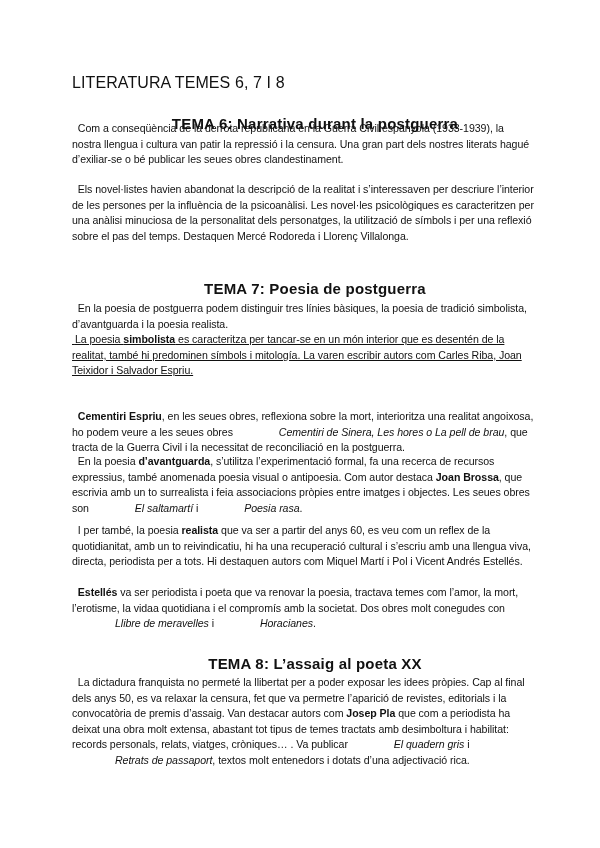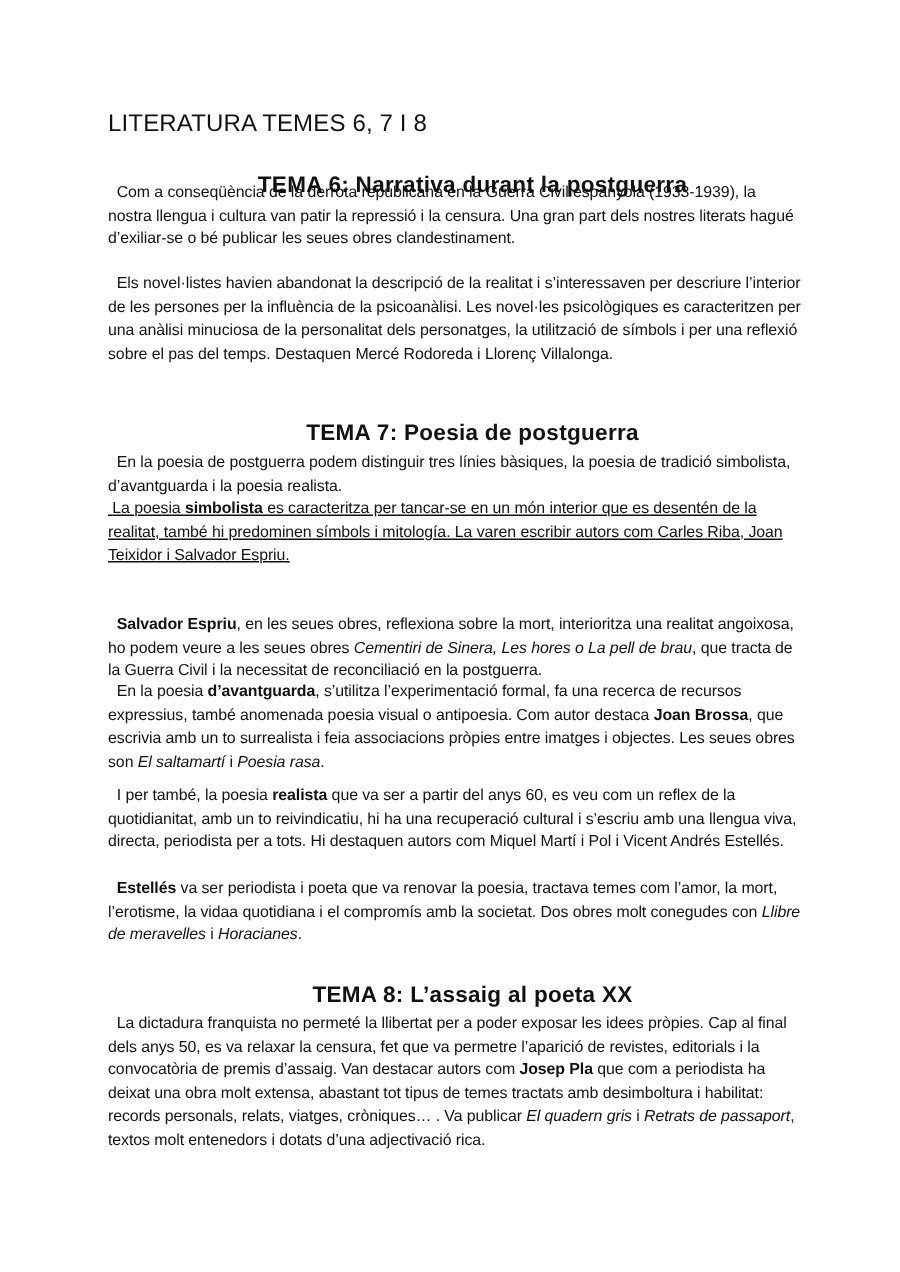--- a/index.html
+++ b/index.html
@@ -45,38 +45,38 @@
       left: 0;
       width: 462px;
       margin: 0;
       font-size: 10.6px;
       line-height: 15.6px;
       letter-spacing: -0.05px;
     }
     .indent::before { content: "\00a0\00a0"; }
     .indent1::before { content: "\00a0"; }
     b { font-weight: bold; }
-    i { font-style: italic; }
+    i { font-style: italic; margin-left: 43px; }
   </style>
 </head>
 <body>
 
 <div class="page">
 
   <div class="header-line">LITERATURA TEMES 6, 7 I 8</div>
 
   <h2 style="top:101px;">TEMA 6: Narrativa durant la postguerra</h2>
   <p class="indent" style="top:121px;">Com a conseqüència de la derrota republicana en la Guerra Civil espanyola (1933-1939), la nostra llengua i cultura van patir la repressió i la censura. Una gran part dels nostres literats hagué d’exiliar-se o bé publicar les seues obres clandestinament.</p>
   <p class="indent" style="top:182px;">Els novel·listes havien abandonat la descripció de la realitat i s’interessaven per descriure l’interior de les persones per la influència de la psicoanàlisi. Les novel·les psicològiques es caracteritzen per una anàlisi minuciosa de la personalitat dels personatges, la utilització de símbols i per una reflexió sobre el pas del temps. Destaquen Mercé Rodoreda i Llorenç Villalonga.</p>
 
   <h2 style="top:266px;">TEMA 7: Poesia de postguerra</h2>
   <p class="indent" style="top:301px;">En la poesia de postguerra podem distinguir tres línies bàsiques, la poesia de tradició simbolista, d’avantguarda i la poesia realista.</p>
   <p class="indent1" style="top:332px;text-decoration:underline;"><span>La poesia </span><b>simbolista</b><span> es caracteritza per tancar-se en un món interior que es desentén de la realitat, també hi predominen símbols i mitología. La varen escribir autors com Carles Riba, Joan Teixidor i Salvador Espriu.</span></p>
 
-  <p class="indent" style="top:409px;"><b>Salvador Espriu</b><span>, en les seues obres, reflexiona sobre la mort, interioritza una realitat angoixosa, ho podem veure a les seues obres </span><i>Cementiri de Sinera, Les hores o La pell de brau</i><span>, que tracta de la Guerra Civil i la necessitat de reconciliació en la postguerra.</span></p>
+  <p class="indent" style="top:409px;"><b>Cementiri Espriu</b><span>, en les seues obres, reflexiona sobre la mort, interioritza una realitat angoixosa, ho podem veure a les seues obres </span><i>Cementiri de Sinera, Les hores o La pell de brau</i><span>, que tracta de la Guerra Civil i la necessitat de reconciliació en la postguerra.</span></p>
 
   <p class="indent" style="top:454px;"><span>En la poesia </span><b>d’avantguarda</b><span>, s’utilitza l’experimentació formal, fa una recerca de recursos expressius, també anomenada poesia visual o antipoesia. Com autor destaca </span><b>Joan Brossa</b><span>, que escrivia amb un to surrealista i feia associacions pròpies entre imatges i objectes. Les seues obres son </span><i>El saltamartí</i><span> i </span><i>Poesia rasa</i><span>.</span></p>
 
   <p class="indent" style="top:523px;"><span>I per també, la poesia </span><b>realista</b><span> que va ser a partir del anys 60, es veu com un reflex de la quotidianitat, amb un to reivindicatiu, hi ha una recuperació cultural i s’escriu amb una llengua viva, directa, periodista per a tots. Hi destaquen autors com Miquel Martí i Pol i Vicent Andrés Estellés.</span></p>
 
   <p class="indent" style="top:585px;"><b>Estellés</b><span> va ser periodista i poeta que va renovar la poesia, tractava temes com l’amor, la mort, l’erotisme, la vidaa quotidiana i el compromís amb la societat. Dos obres molt conegudes con </span><i>Llibre de meravelles</i><span> i </span><i>Horacianes</i><span>.</span></p>
 
   <h2 style="top:641px;">TEMA 8: L’assaig al poeta XX</h2>
   <p class="indent" style="top:675px;"><span>La dictadura franquista no permeté la llibertat per a poder exposar les idees pròpies. Cap al final dels anys 50, es va relaxar la censura, fet que va permetre l’aparició de revistes, editorials i la convocatòria de premis d’assaig. Van destacar autors com </span><b>Josep Pla</b><span> que com a periodista ha deixat una obra molt extensa, abastant tot tipus de temes tractats amb desimboltura i habilitat: records personals, relats, viatges, cròniques… . Va publicar </span><i>El quadern gris</i><span> i </span><i>Retrats de passaport</i><span>, textos molt entenedors i dotats d’una adjectivació rica.</span></p>
 

